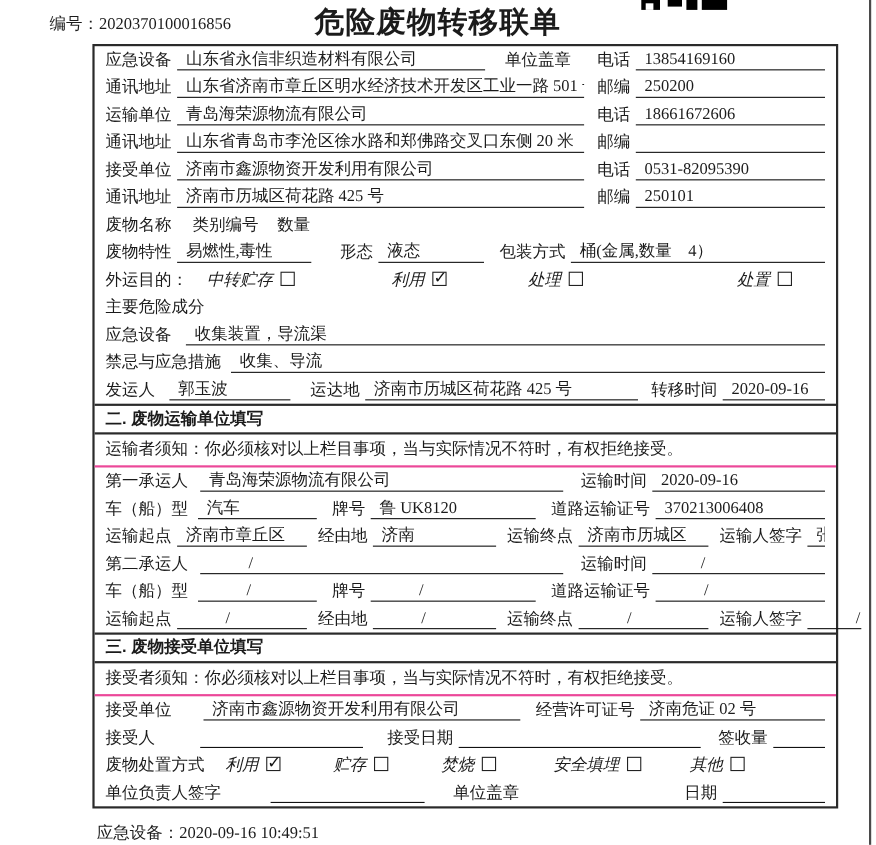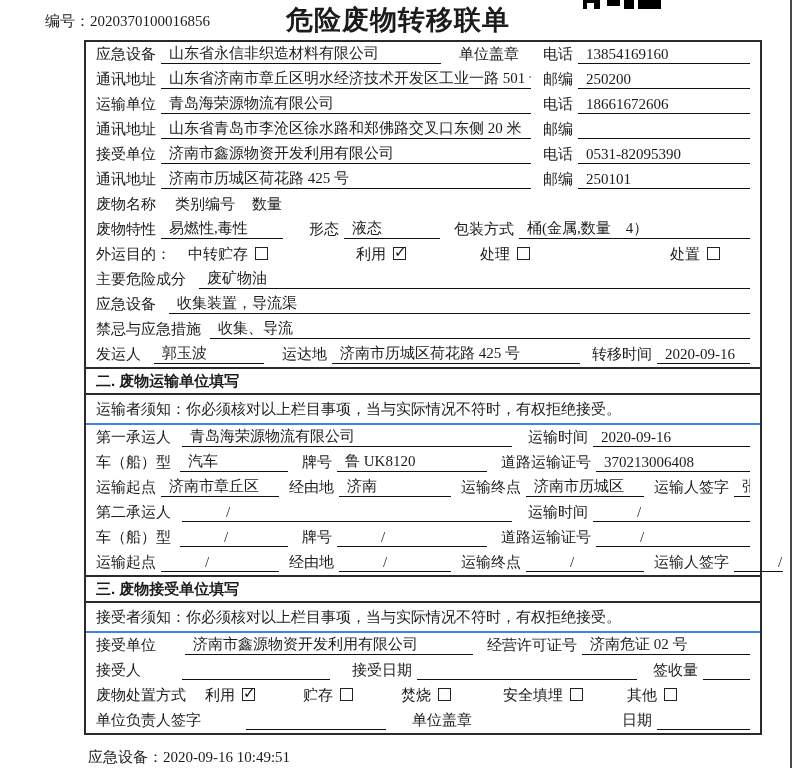--- a/index.html
+++ b/index.html
@@ -28,32 +28,32 @@
     font-family:"Liberation Sans","DejaVu Sans",sans-serif;}
 
   .form{position:absolute;left:84px;top:40px;width:674px;border:2px solid #2a2a2a;background:#fff;}
   .sec-title{
     font-family:"Liberation Sans","DejaVu Sans",sans-serif;
     font-weight:bold;font-size:15px;height:24px;line-height:24px;padding:0 10px;
   }
   .sec-title.mid{border-top:2px solid #2a2a2a;border-bottom:2px solid #2a2a2a;}
   .sec-title.first{border-bottom:2px solid #2a2a2a;}
   .note-row{height:28px;line-height:28px;padding:0 10px;font-size:15px;
-    border-bottom:2px solid #3b82f6;white-space:nowrap;}
+    border-bottom:2px solid #ec4899;white-space:nowrap;}
   .row{display:flex;align-items:flex-end;height:25px;padding:0 10px 3px 10px;
     font-size:15px;box-sizing:border-box;}
   .lbl{white-space:nowrap;padding-right:5px;flex:none;}
   .u{border-bottom:1.5px solid #111;padding:0 5px 0 8px;white-space:nowrap;
     overflow:hidden;flex:none;box-sizing:border-box;}
   .grow{flex:1;}
   .mla{margin-left:auto;}
   .ind{padding-left:44px;}
   .plain{white-space:nowrap;flex:none;}
   .opt{display:flex;align-items:center;flex:none;}
-  .opt-label{white-space:nowrap;padding-right:7px;}
+  .opt-label{white-space:nowrap;padding-right:7px;font-style:italic;}
   .cb{width:13px;height:13px;border:1.6px solid #222;position:relative;flex:none;
     box-sizing:border-box;top:-1px;}
   .cb.checked::after{content:"\2713";position:absolute;left:0px;top:-5px;
     font-size:15px;font-weight:bold;color:#111;
     font-family:"DejaVu Sans",sans-serif;}
   .footer{position:absolute;left:88px;top:748px;font-size:15px;white-space:nowrap;}
 </style>
 </head>
 <body>
 
@@ -148,21 +148,20 @@
         <span class="cb"></span>
       </span>
       <span class="opt" style="margin-left:140px">
         <span class="opt-label">处置</span>
         <span class="cb"></span>
       </span>
     </div>
 
     <div class="row">
       <span class="lbl">主要危险成分</span>
-      <span class="u grow" style="margin-left:8px">废矿物油</span>
     </div>
 
     <div class="row">
       <span class="lbl">应急设备</span>
       <span class="u grow" style="margin-left:8px">收集装置，导流渠</span>
     </div>
 
     <div class="row">
       <span class="lbl">禁忌与应急措施</span>
       <span class="u grow" style="margin-left:4px">收集、导流</span>

